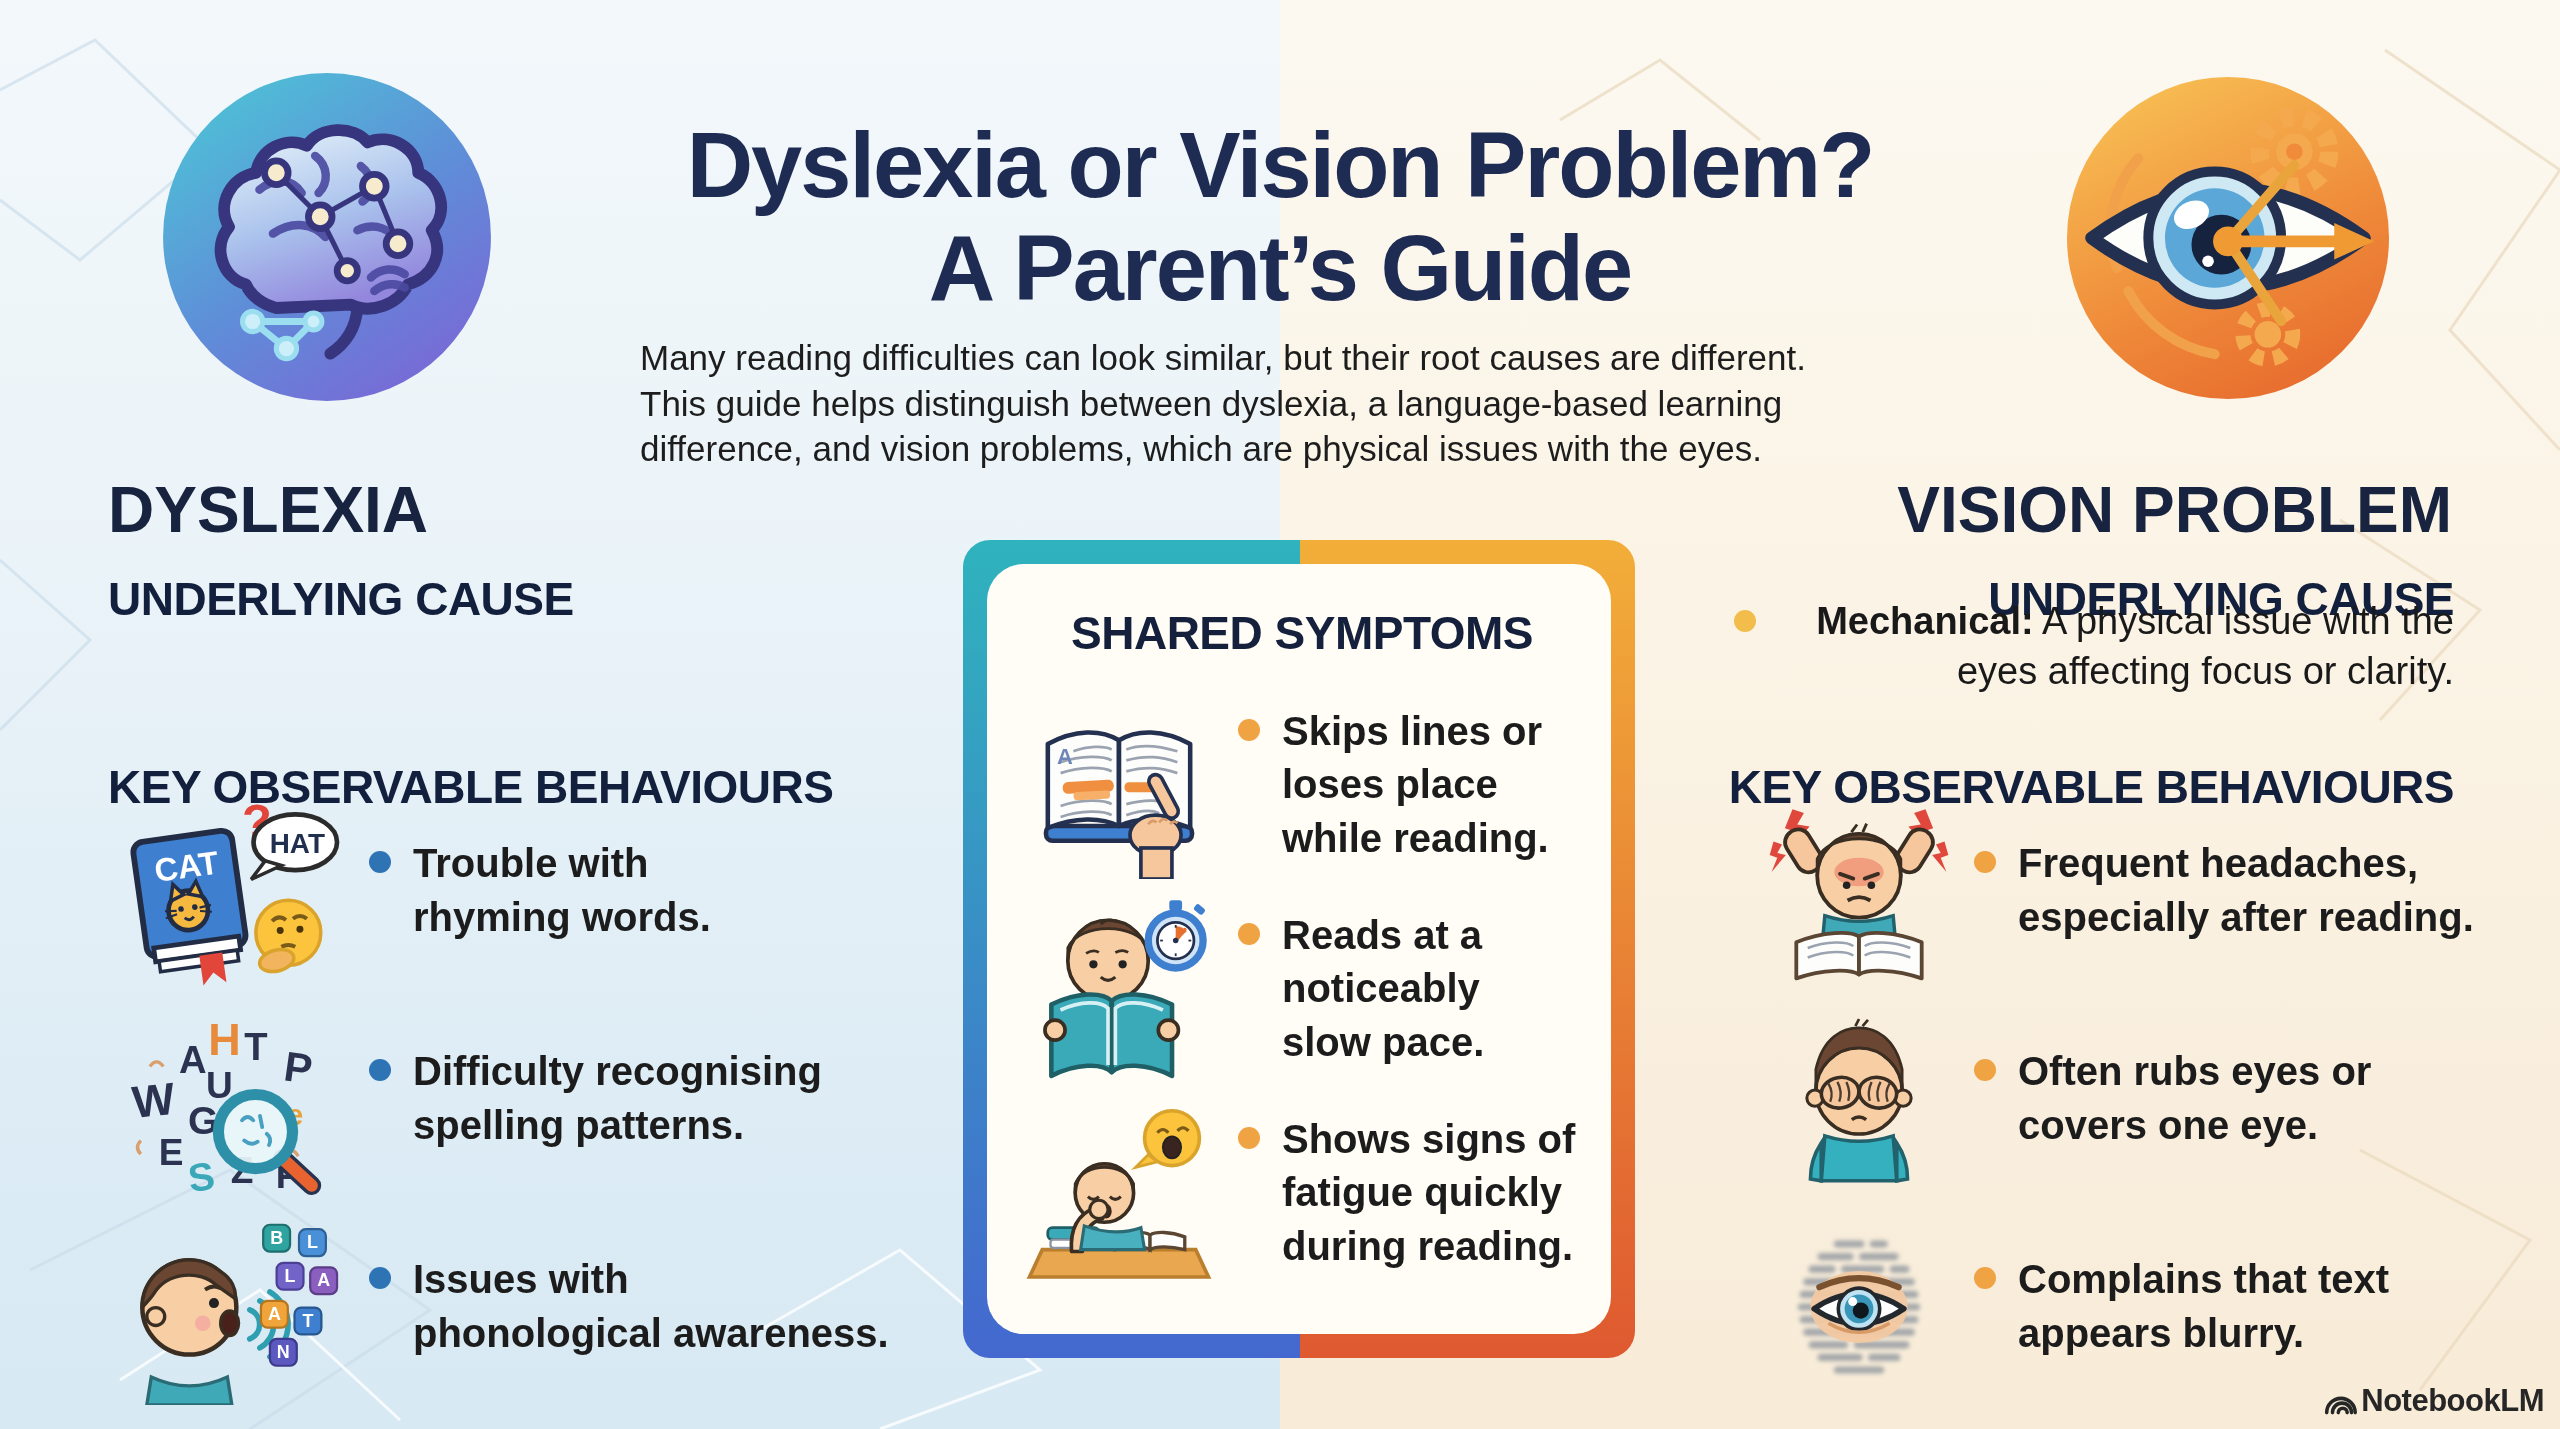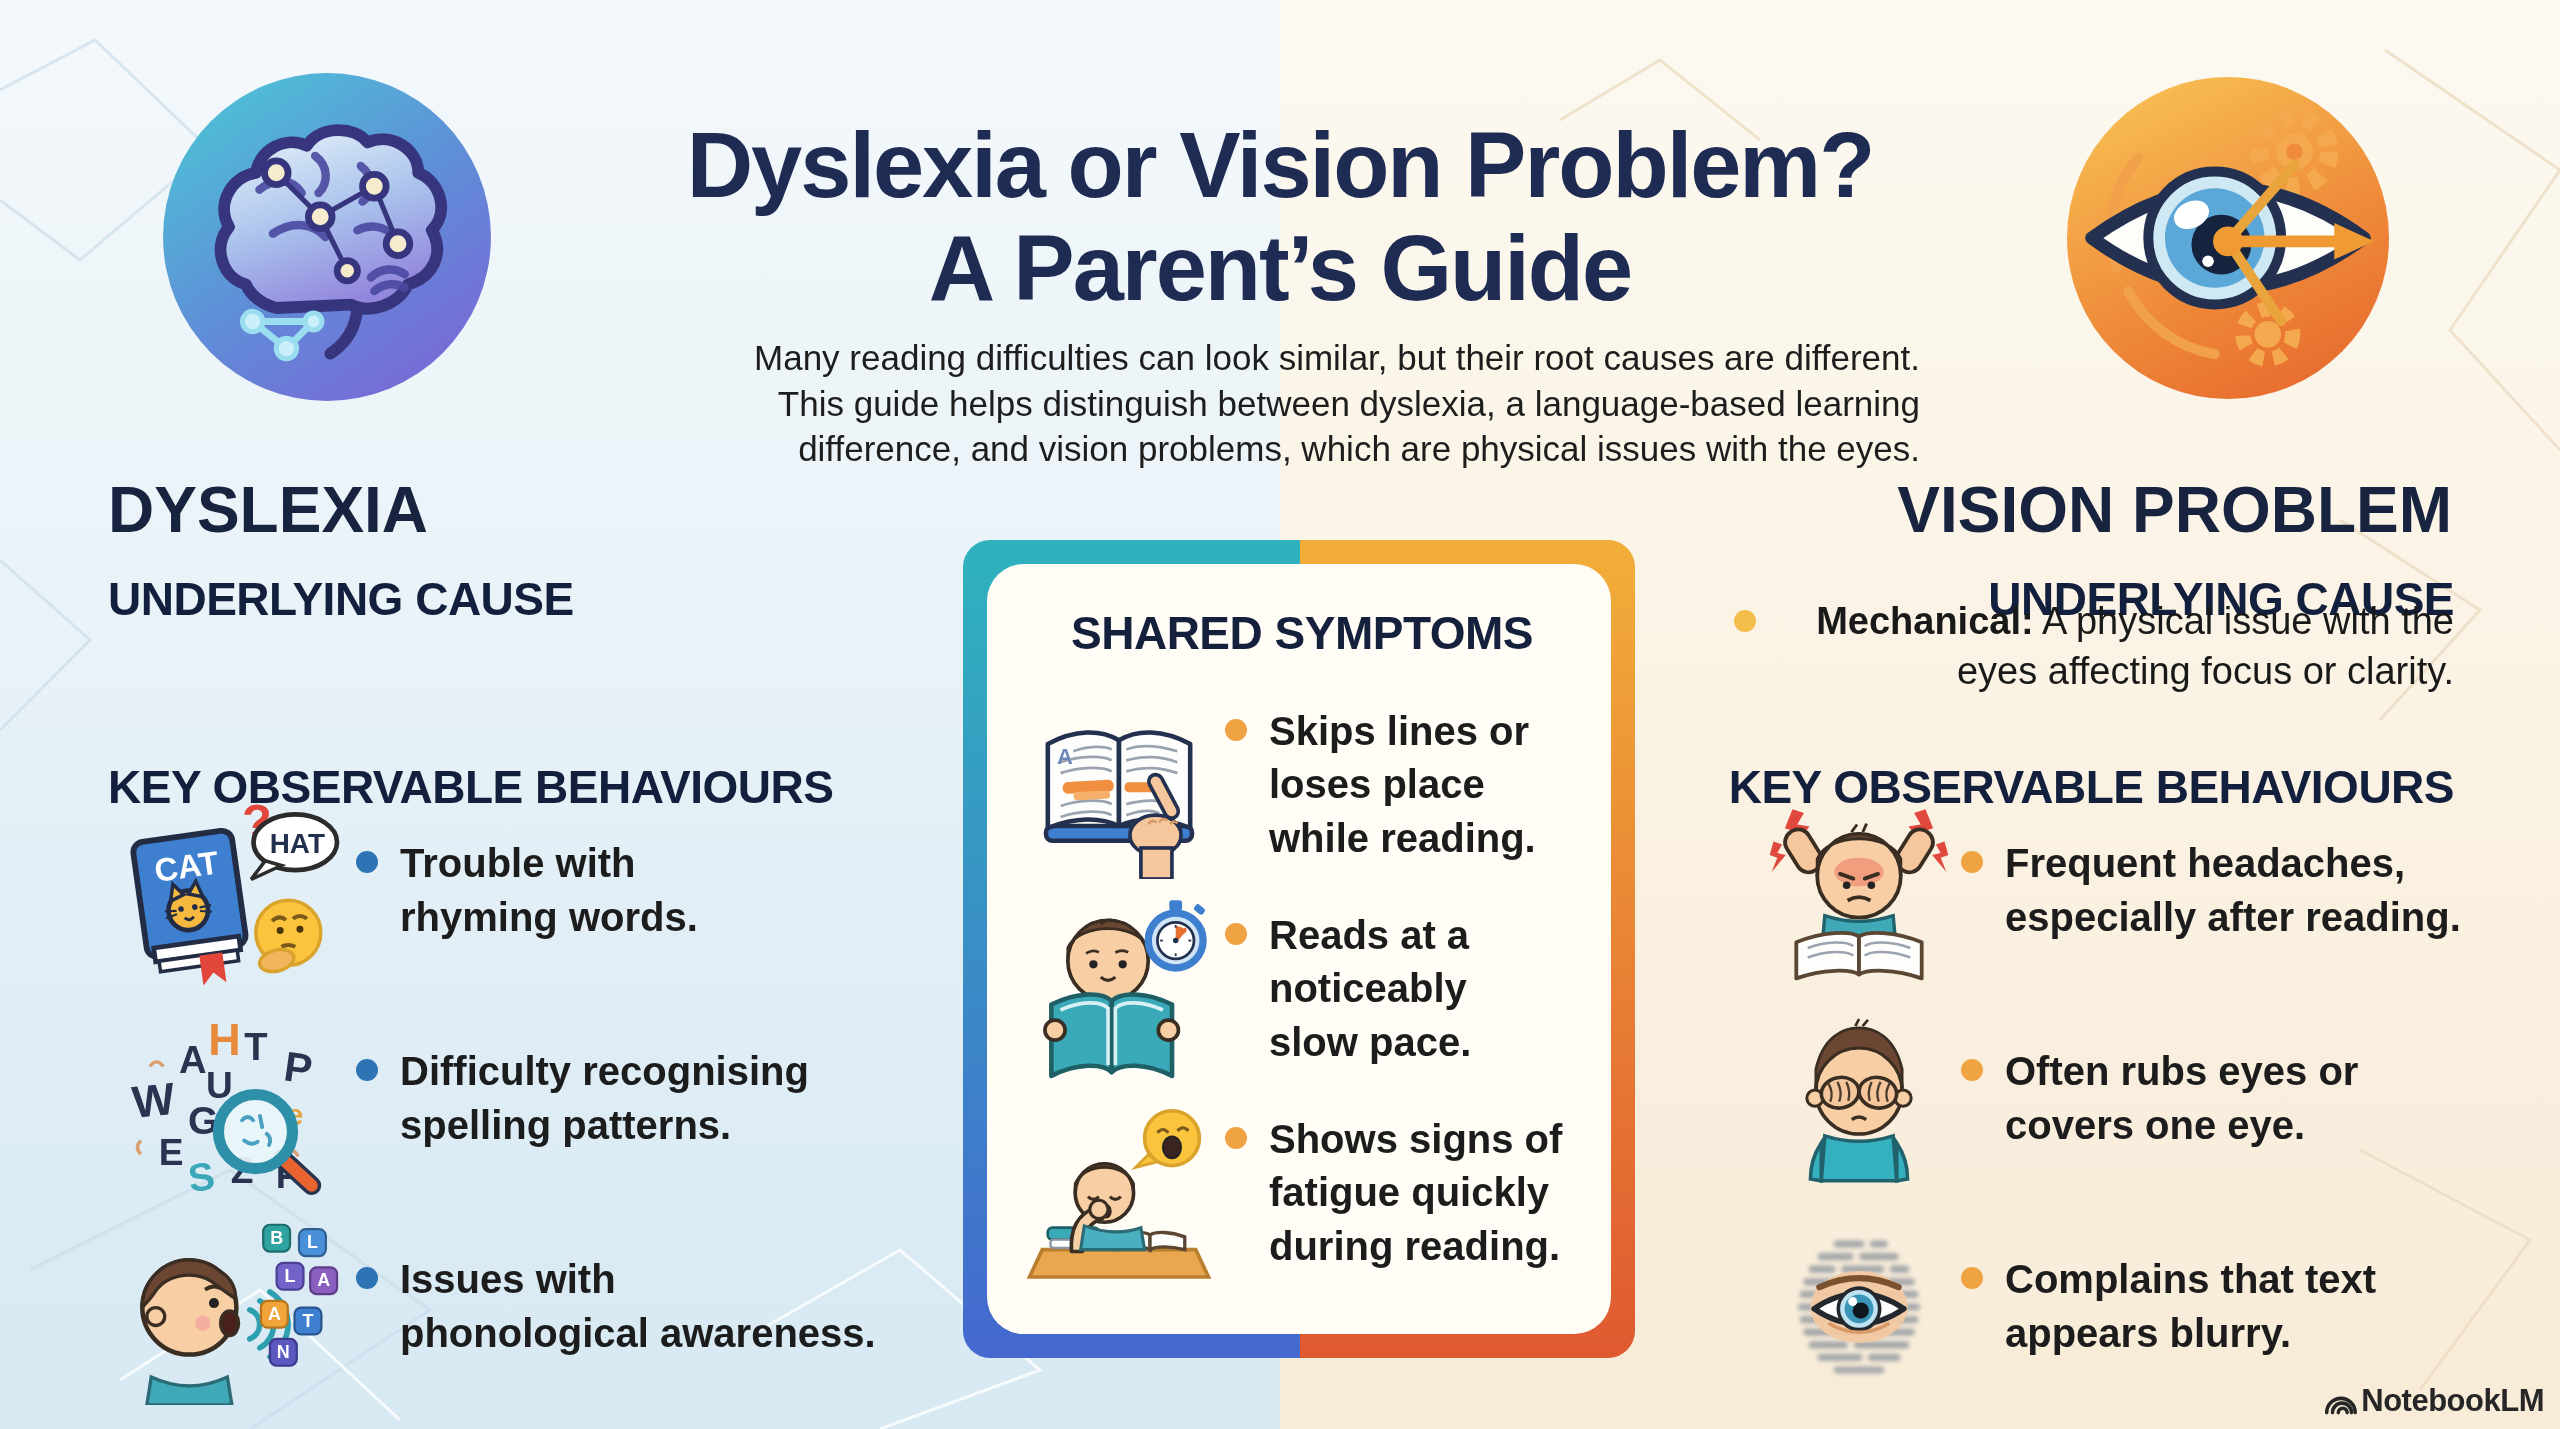--- a/index.html
+++ b/index.html
@@ -9,21 +9,21 @@
   }
   .bg-left{position:absolute;left:0;top:0;width:1280px;height:1429px;
     background:linear-gradient(180deg,#f3f8fb 0%,#eaf3f8 40%,#ddecf5 78%,#d7e9f3 100%);}
   .bg-right{position:absolute;left:1280px;top:0;width:1280px;height:1429px;
     background:linear-gradient(180deg,#fcf9f1 0%,#fbf4e6 40%,#f9eedd 78%,#f8ecd8 100%);}
   .bg-deco{position:absolute;left:0;top:0;pointer-events:none;}
 
   
   .title{position:absolute;left:620px;top:52px;width:1320px;text-align:center;
     font-size:92px;line-height:1.12;font-weight:700;color:#1e2b52;letter-spacing:-2px;white-space:pre-line;}
-  .subtitle{position:absolute;left:640px;top:300px;width:1280px;text-align:right;
+  .subtitle{position:absolute;left:640px;top:300px;width:1280px;text-align:left;
     font-size:35px;line-height:1.3;font-weight:400;color:#1d1d1d;white-space:pre-line;}
   .badge{position:absolute;}
   .side-heading{position:absolute;top:420px;font-size:64px;font-weight:700;color:#17233f;letter-spacing:0;}
   .side-heading.left{left:108px;}
   .side-heading.right{right:108px;text-align:right;}
 
   
   .sec-heading{position:absolute;font-size:46px;font-weight:700;color:#121f3d;letter-spacing:-0.5px;}
   .sec-heading.r{right:106px;text-align:right;}
 
@@ -37,21 +37,21 @@
   .dot.teal{background:#43a7cb;}
   .dot.gold{background:#f2bd4a;}
   .dot.blue{background:#2e74b4;}
   .dot.orange{background:#f0a343;}
 
   
   .item{position:absolute;display:flex;align-items:center;height:205px;}
   .icon-box{display:flex;align-items:center;justify-content:center;flex:none;}
   .item .icon-box{width:256px;height:205px;}
   .item.r .icon-box{width:205px;height:205px;}
-  .item-text{position:relative;margin:0;padding-left:44px;font-size:40px;line-height:1.33;
+  .item-text{position:relative;margin:13px;padding-left:44px;font-size:40px;line-height:1.33;
     font-weight:700;color:#1c1c1c;white-space:pre-line;}
 
   
   .card{position:absolute;left:963px;top:540px;width:672px;height:818px;border-radius:27px;
     padding:24px;box-sizing:border-box;
     background:
       linear-gradient(180deg,#2fb3bd 0%,#4468cf 100%) left top / 50.15% 100% no-repeat,
       linear-gradient(180deg,#f2ae39 0%,#df5930 100%) right top / 50.15% 100% no-repeat;}
   .card-inner{width:100%;height:100%;border-radius:37px;background:#fffdf6;box-sizing:border-box;
     padding:42px 20px 8px 26px;display:flex;flex-direction:column;}

